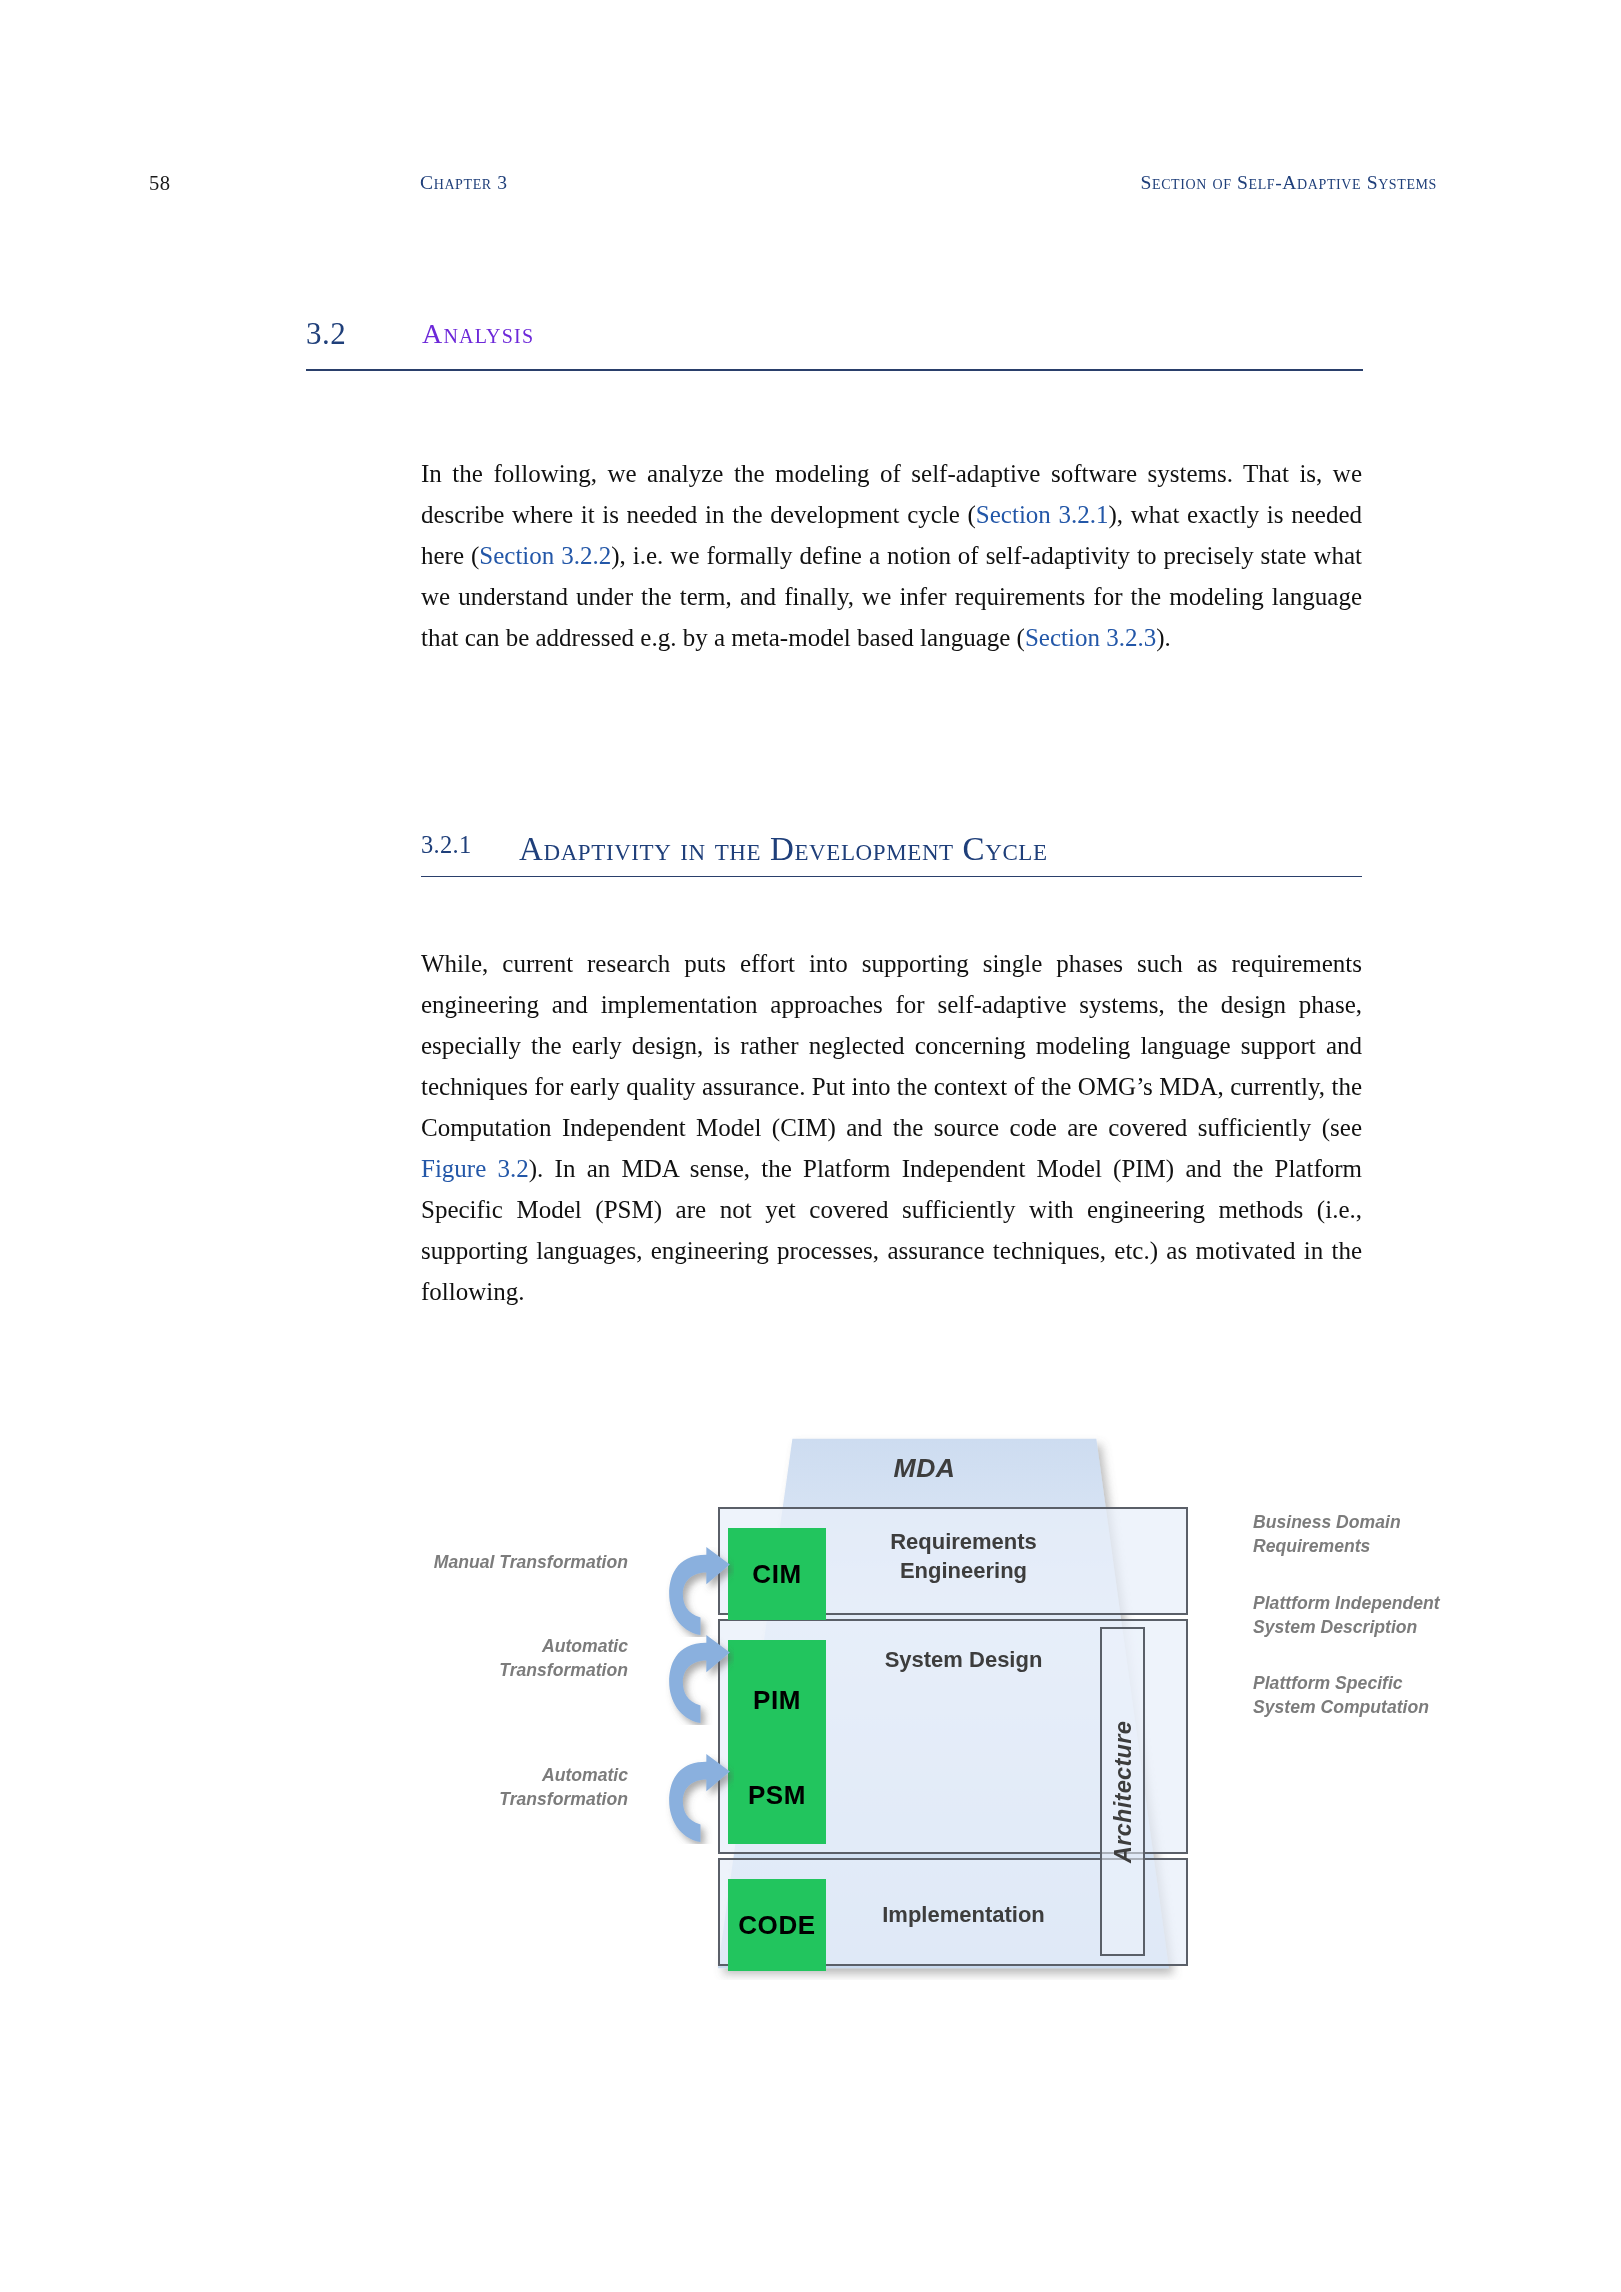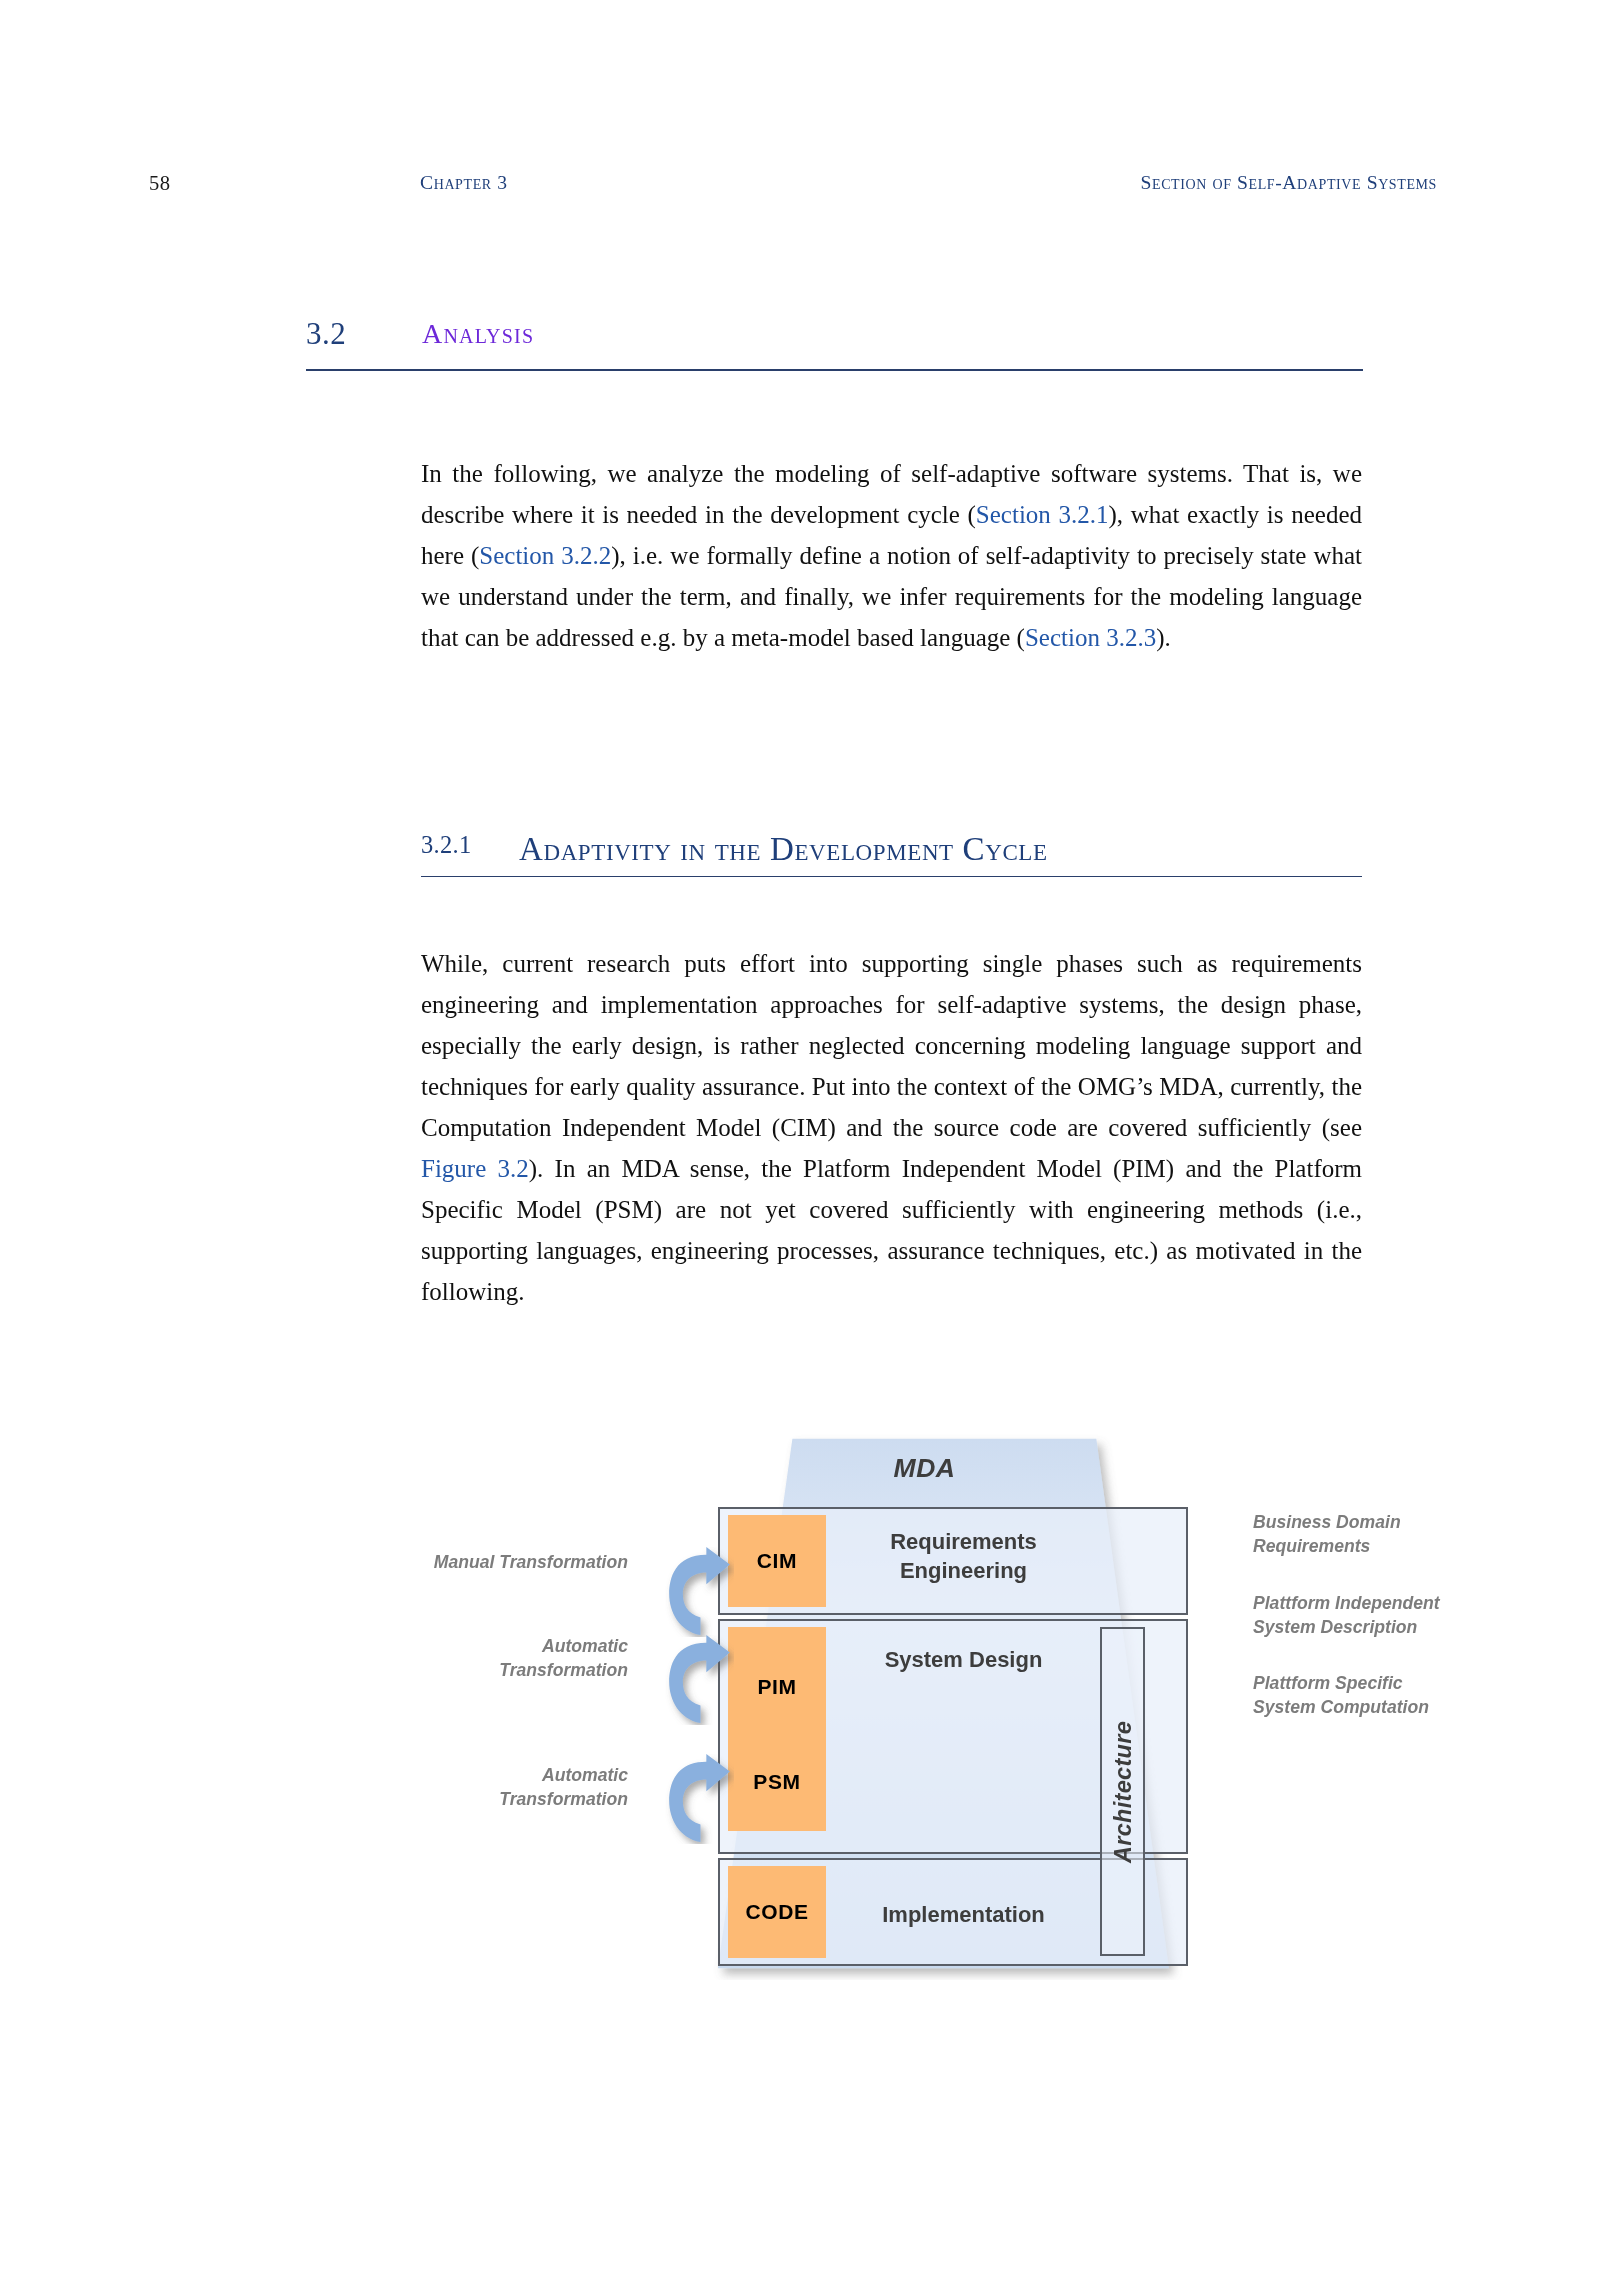--- a/index.html
+++ b/index.html
@@ -197,29 +197,30 @@
     border: 2px solid #5a5f68;
     background: rgba(232,239,249,0.72);
     box-sizing: border-box;
   }
   #row-cim   { left: 257px; top: 76px;  width: 470px; height: 108px; }
   #row-sd    { left: 257px; top: 188px; width: 470px; height: 235px; }
   #row-code  { left: 257px; top: 427px; width: 470px; height: 108px; }
 
   .model-box {
     position: absolute;
-    background: #fdba74;
+    background: #22c55e;
     display: flex;
     align-items: center;
     justify-content: center;
     font-family: "Liberation Sans", sans-serif;
     font-weight: bold;
-    font-size: 21px;
+    font-size: 26px;
     color: #000;
     letter-spacing: 0.6px;
+    margin-top: 13px;
   }
   #box-cim  { left: 267px; top: 84px;  width: 98px; height: 92px; }
   #box-pim  { left: 267px; top: 196px; width: 98px; height: 120px; }
   #box-psm  { left: 267px; top: 302px; width: 98px; height: 98px; }
   #box-code { left: 267px; top: 435px; width: 98px; height: 92px; }
 
   .phase-label {
     position: absolute;
     font-family: "Liberation Sans", sans-serif;
     font-weight: bold;

